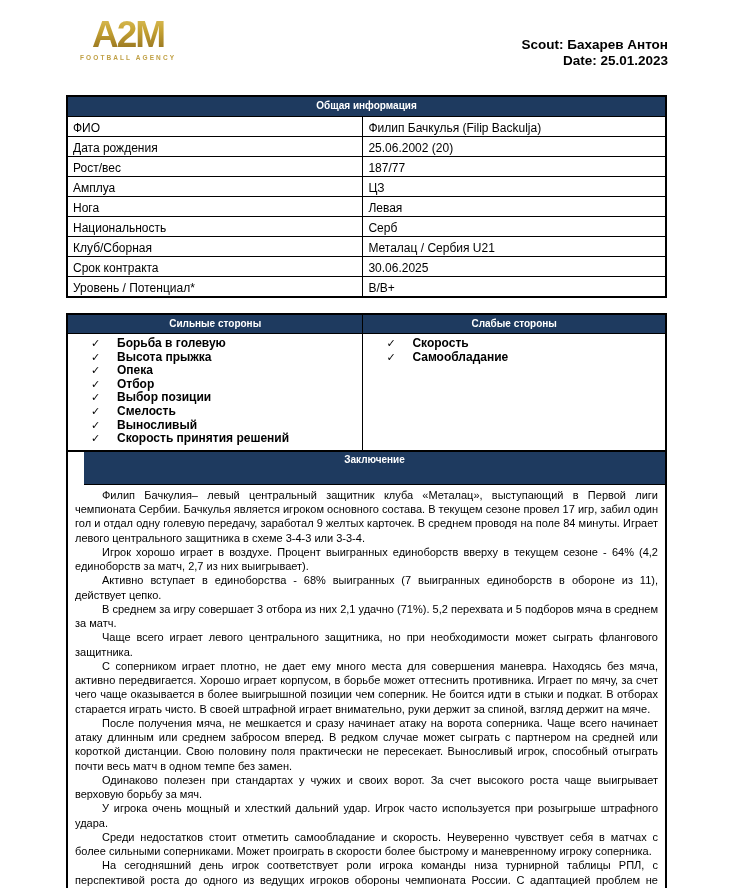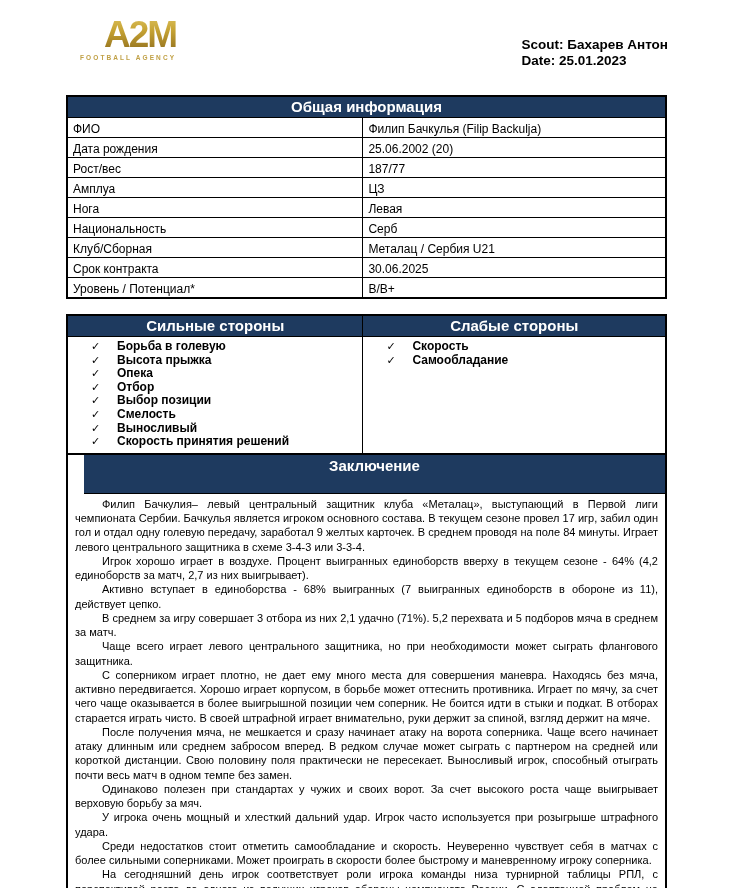--- a/index.html
+++ b/index.html
@@ -12,55 +12,55 @@
     overflow: hidden;
   }
   
   .topbar {
     height: 95px;
     display: flex;
     justify-content: space-between;
     align-items: flex-start;
     padding: 16px 62px 0 80px;
   }
-  .logo { display: inline-block; text-align: right; }
+  .logo { display: inline-block; text-align: center; }
   .logo-main {
     font-size: 37px;
     font-weight: 800;
     letter-spacing: -2px;
     line-height: 1.0;
     font-style: normal;
     background: linear-gradient(180deg, #dcc05a 0%, #c5a233 40%, #8f6d1d 100%);
     -webkit-background-clip: text;
     background-clip: text;
     color: transparent;
   }
   .logo-sub {
     font-size: 6.5px;
     font-weight: bold;
     letter-spacing: 2.1px;
     color: #c0a045;
     margin-top: 1px;
     white-space: nowrap;
   }
   .scout-info {
-    text-align: left;
+    text-align: right;
     font-weight: bold;
     font-size: 13.5px;
     line-height: 15.5px;
     padding-top: 21px;
   }
   
   .sheet { width: 601px; margin-left: 66px; }
   table { border-collapse: collapse; width: 100%; table-layout: fixed; }
   .tbl { border: 2px solid #000; }
   .section-hdr {
     background: #1e3a5f;
     color: #fff;
-    font-size: 15px;
+    font-size: 10px;
     font-weight: bold;
     text-align: center;
     height: 20px;
     padding: 1px 2px 2px;
     border: 1px solid #000;
     margin-left: 16px;
   }
   .info-table td {
     border: 1px solid #000;
     font-size: 12px;

